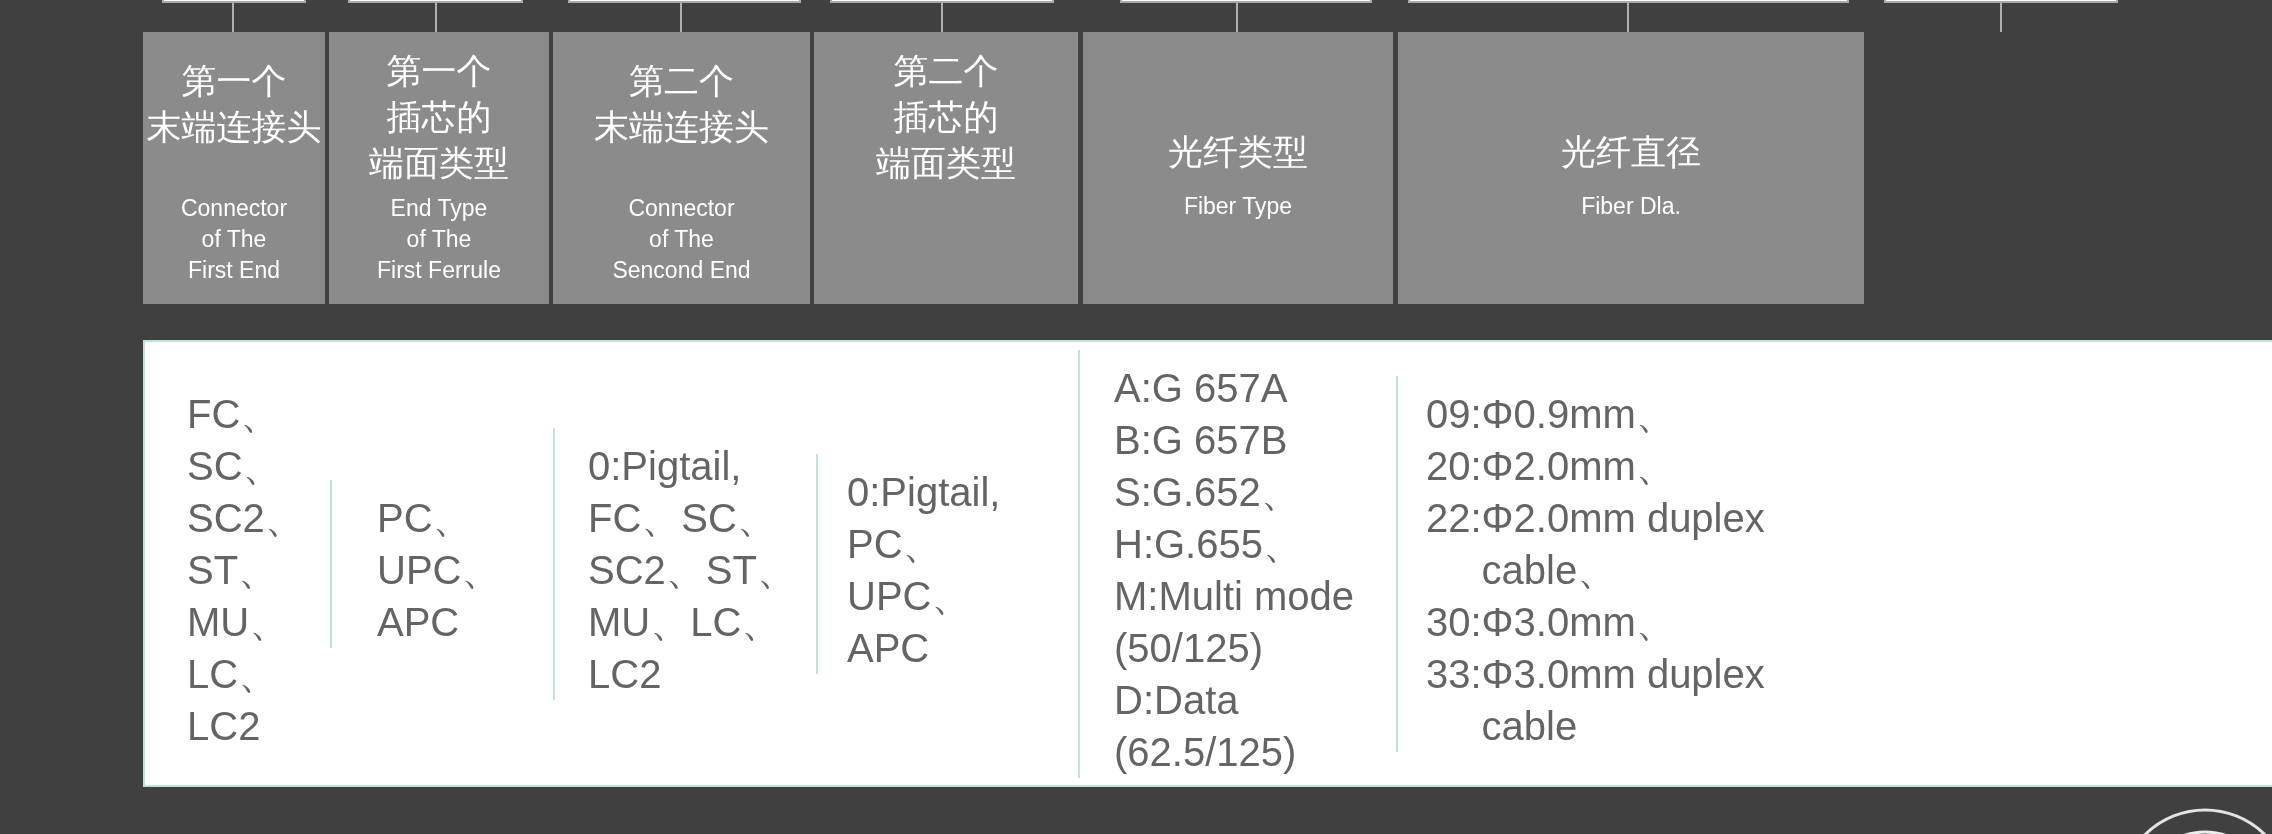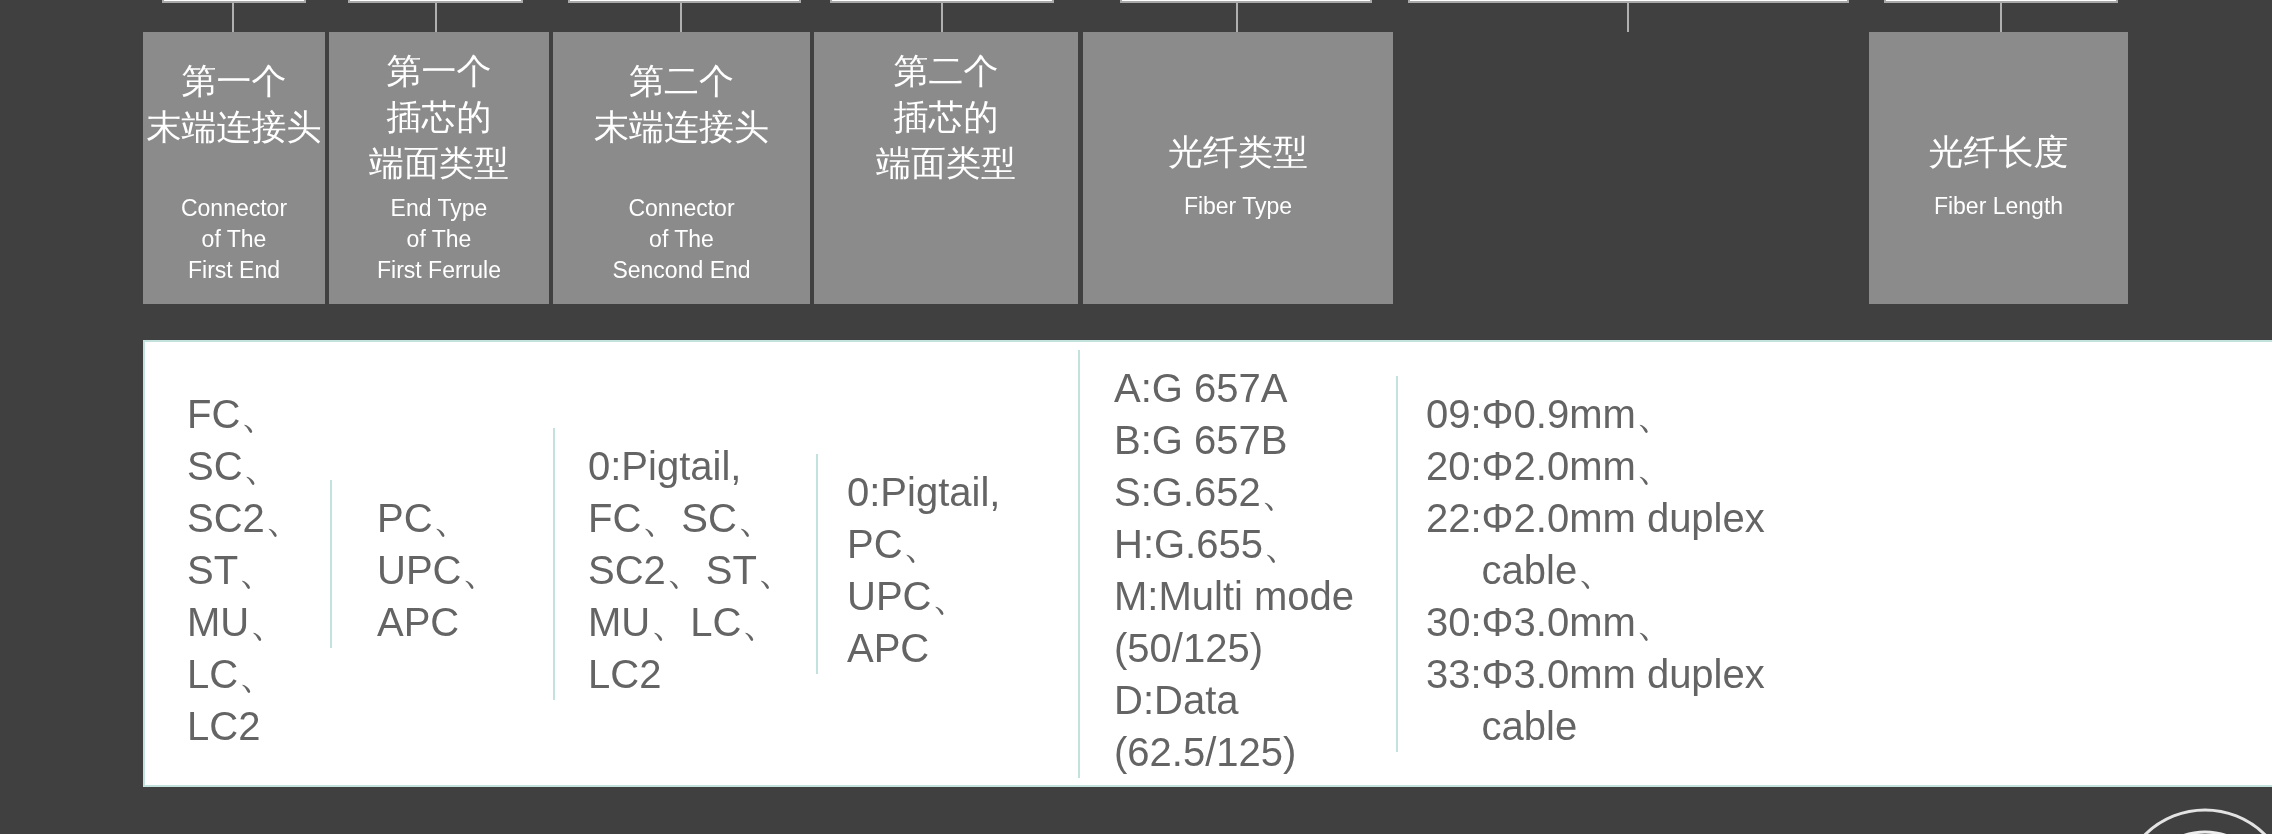--- a/index.html
+++ b/index.html
@@ -126,23 +126,23 @@
   </div>
   <div class="gray gb4 layout-b">
     <div class="cn">第二个
 插芯的
 端面类型</div>
   </div>
   <div class="gray gb5 layout-c">
     <div class="cn">光纤类型</div>
     <div class="en">Fiber Type</div>
   </div>
-  <div class="gray gb7 layout-c">
-    <div class="cn">光纤长度</div>
-    <div class="en">Fiber Length</div>
+  <div class="gray gb6 layout-c">
+    <div class="cn">光纤直径</div>
+    <div class="en">Fiber Dla.</div>
   </div>
 
   <div class="vtable">
     <div class="vcell vc1">FC、
 SC、
 SC2、
 ST、
 MU、
 LC、
 LC2</div>

